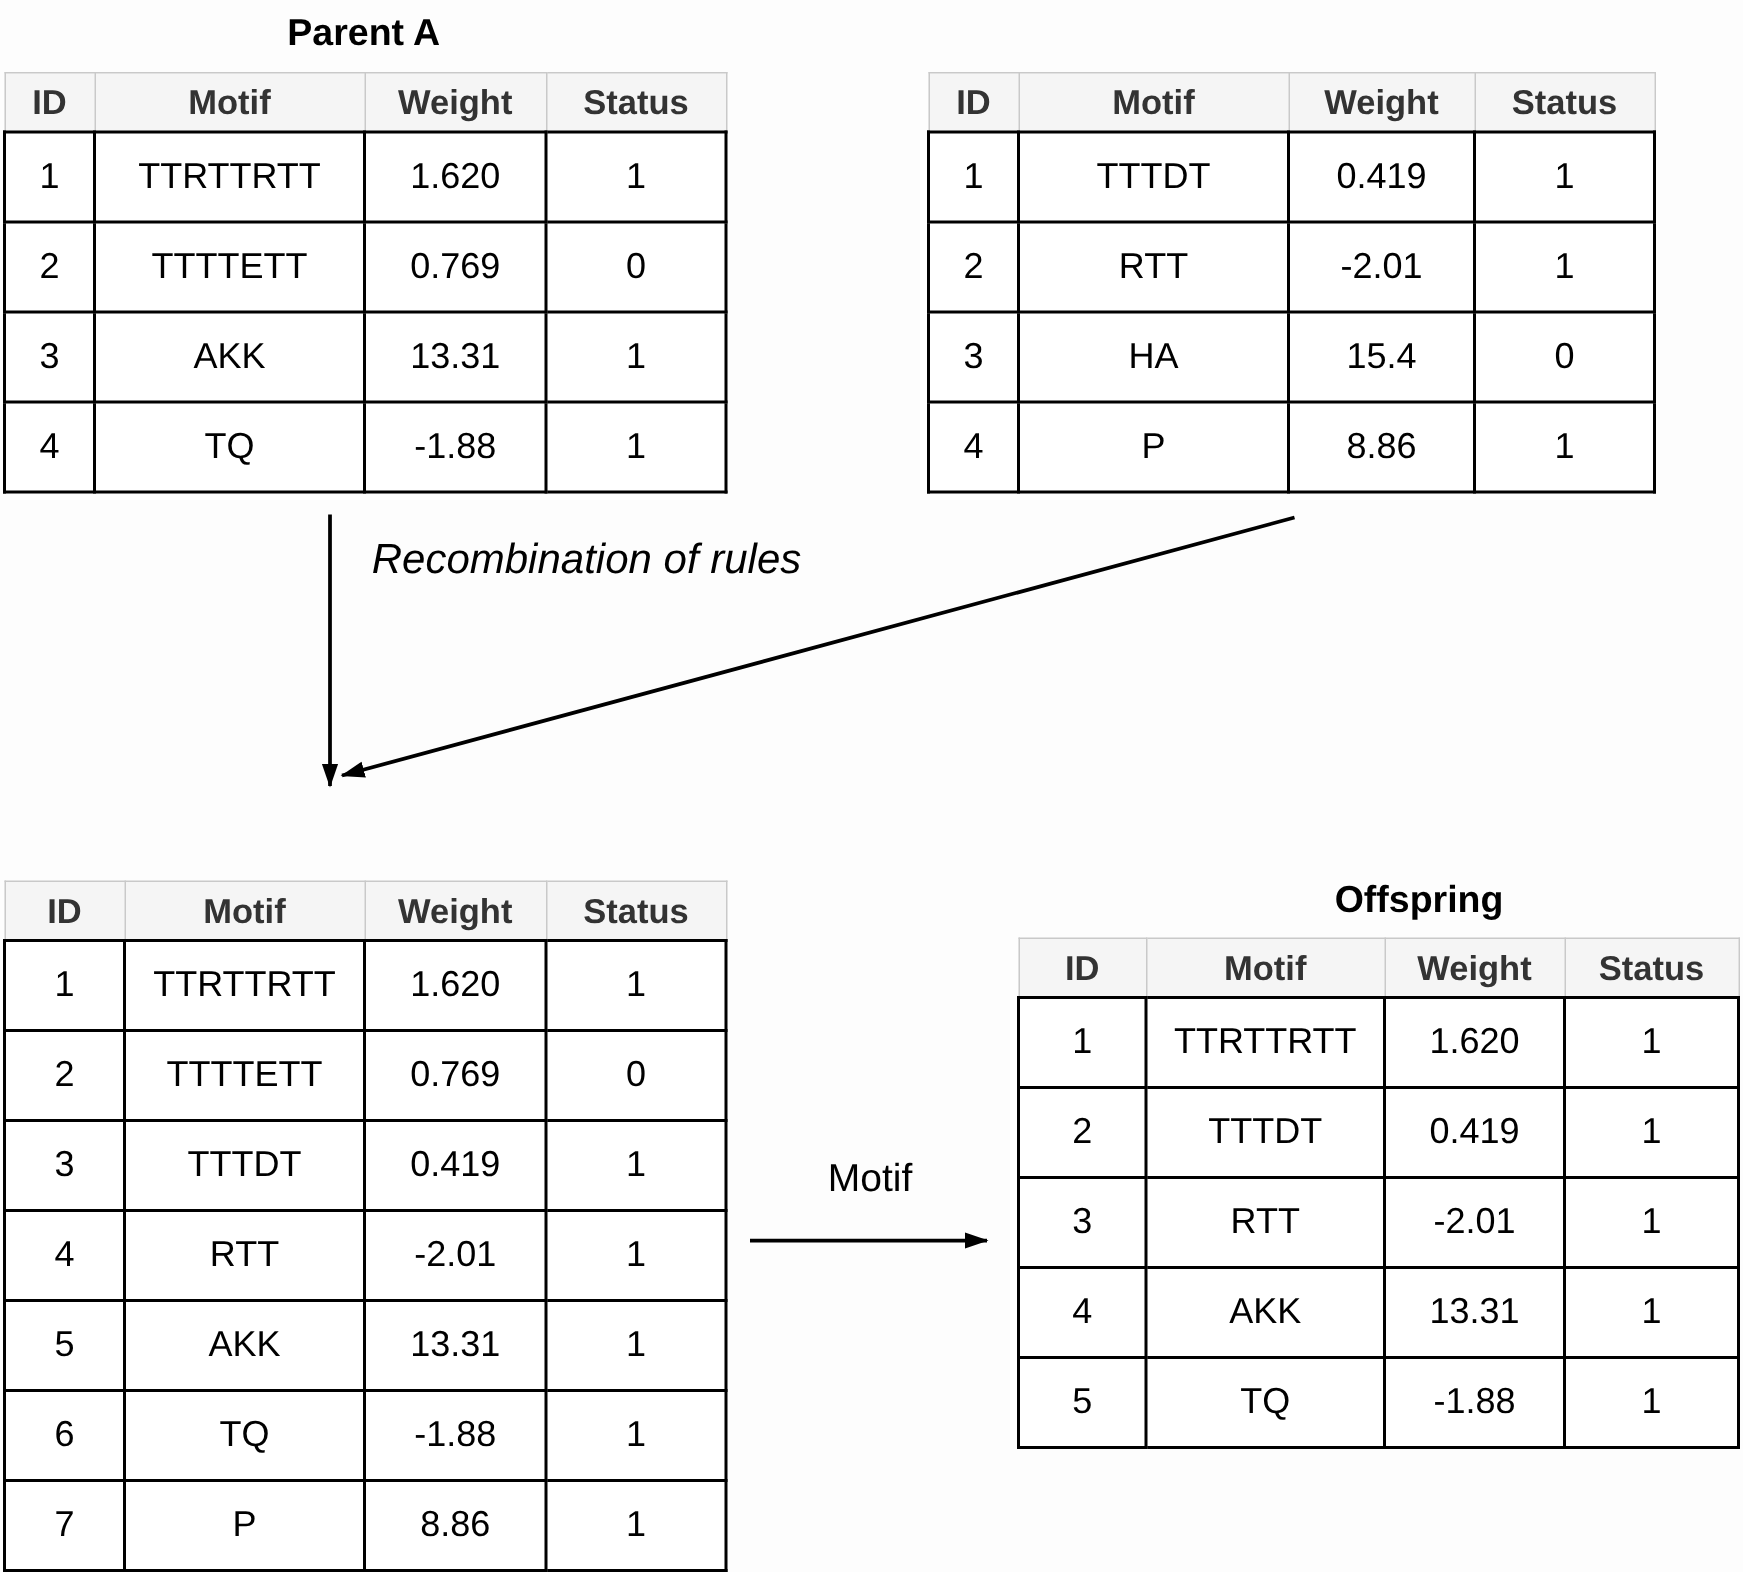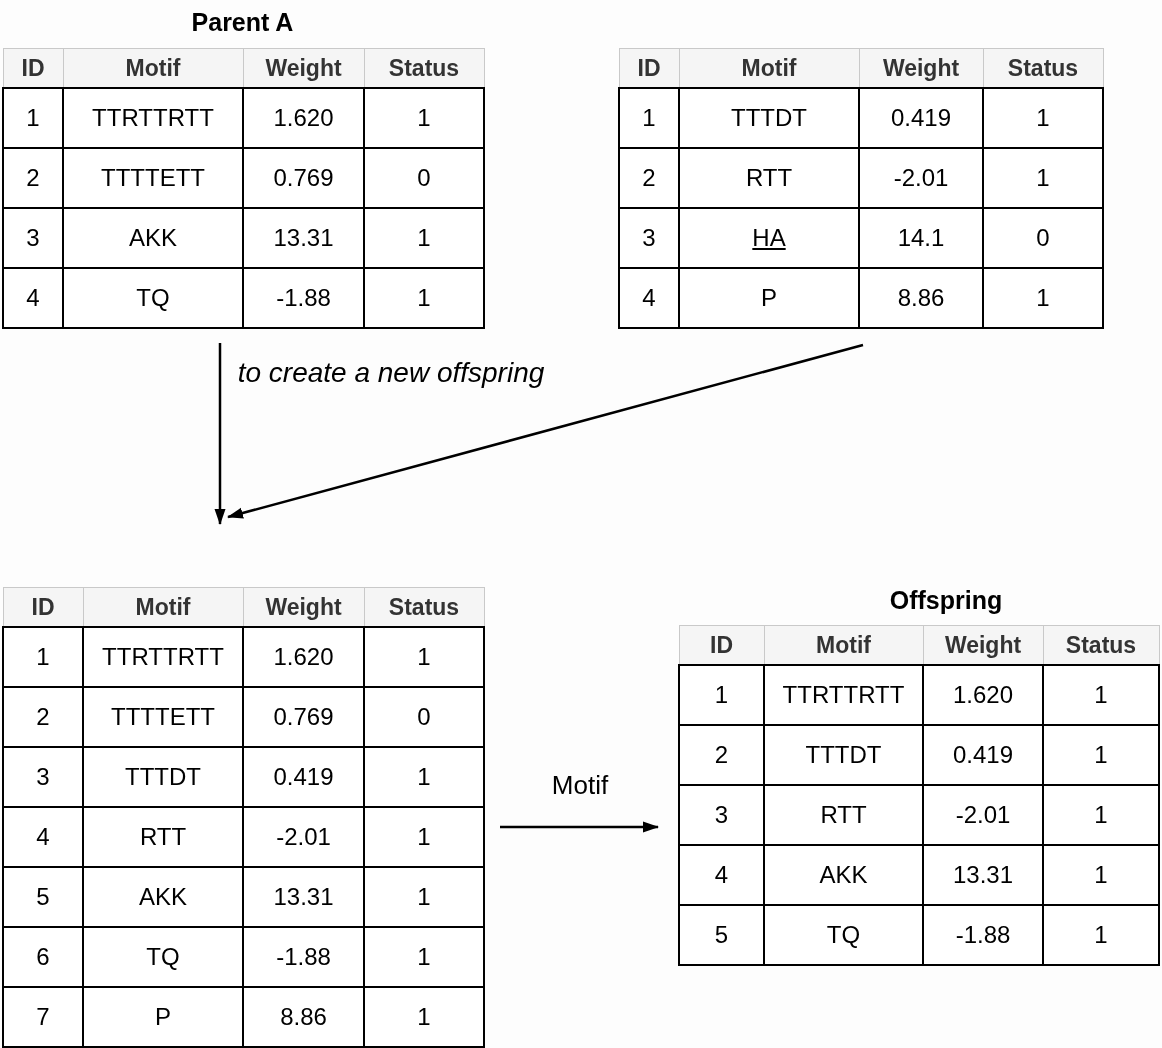--- a/index.html
+++ b/index.html
@@ -18,21 +18,21 @@
     color:var(--header-text,#333);
     font-weight:bold;font-size:23px;height:38px;padding:0;text-align:center;
   }
   table.tbl td{
     border:2px solid var(--border,#000);
     background:#fff;
     font-size:24px;height:58px;padding:0;text-align:center;vertical-align:middle;
   }
   td.m-green{background:var(--green,#d5e8d4);border-top:hidden;border-bottom:hidden;}
   td.m-red{background:var(--red,#f8cecc);border-top:hidden;border-bottom:hidden;}
-  td.m-white{background:#fff;text-decoration:underline;}
+  td.m-white{background:#fff;}
   td.bb-solid{border-bottom:2px solid var(--border,#000);}
   td.bt-solid{border-top:2px solid var(--border,#000);}
 
   #table-parent-a{left:2px;top:48px;width:481px;}
   #table-parent-a col.c1{width:60px}#table-parent-a col.c2{width:180px}
   #table-parent-a col.c3{width:121px}#table-parent-a col.c4{width:120px}
 
   #table-parent-b{left:618px;top:48px;width:484px;}
   #table-parent-b col.c1{width:60px}#table-parent-b col.c2{width:180px}
   #table-parent-b col.c3{width:124px}#table-parent-b col.c4{width:120px}
@@ -83,21 +83,21 @@
     </g>
     <g>
       <line x1="500" y1="827" x2="658" y2="827" stroke="#000" stroke-width="2.5" marker-end="url(#ah)"></line>
     </g>
   </svg>
 
   <div class="tbl-title" id="title-parent-a">Parent A</div>
   <div class="tbl-title" id="title-offspring">Offspring</div>
 
   <div id="recombination-label">
-    <div>to create a new offspring</div>
+    <div>Recombination of rules</div>
   </div>
 
   <div id="shrink-label">Motif</div>
 
   <table class="tbl" id="table-parent-a">
     <colgroup>
         <col class="c1">
         <col class="c2">
         <col class="c3">
         <col class="c4">
@@ -158,21 +158,21 @@
     </tr>
     <tr>
       <td>2</td>
       <td class="m-red bb-solid">RTT</td>
       <td>-2.01</td>
       <td>1</td>
     </tr>
     <tr>
       <td>3</td>
       <td class="m-white">HA</td>
-      <td>14.1</td>
+      <td>15.4</td>
       <td>0</td>
     </tr>
     <tr>
       <td>4</td>
       <td class="m-red bt-solid">P</td>
       <td>8.86</td>
       <td>1</td>
     </tr>
   </tbody>
     </table>

